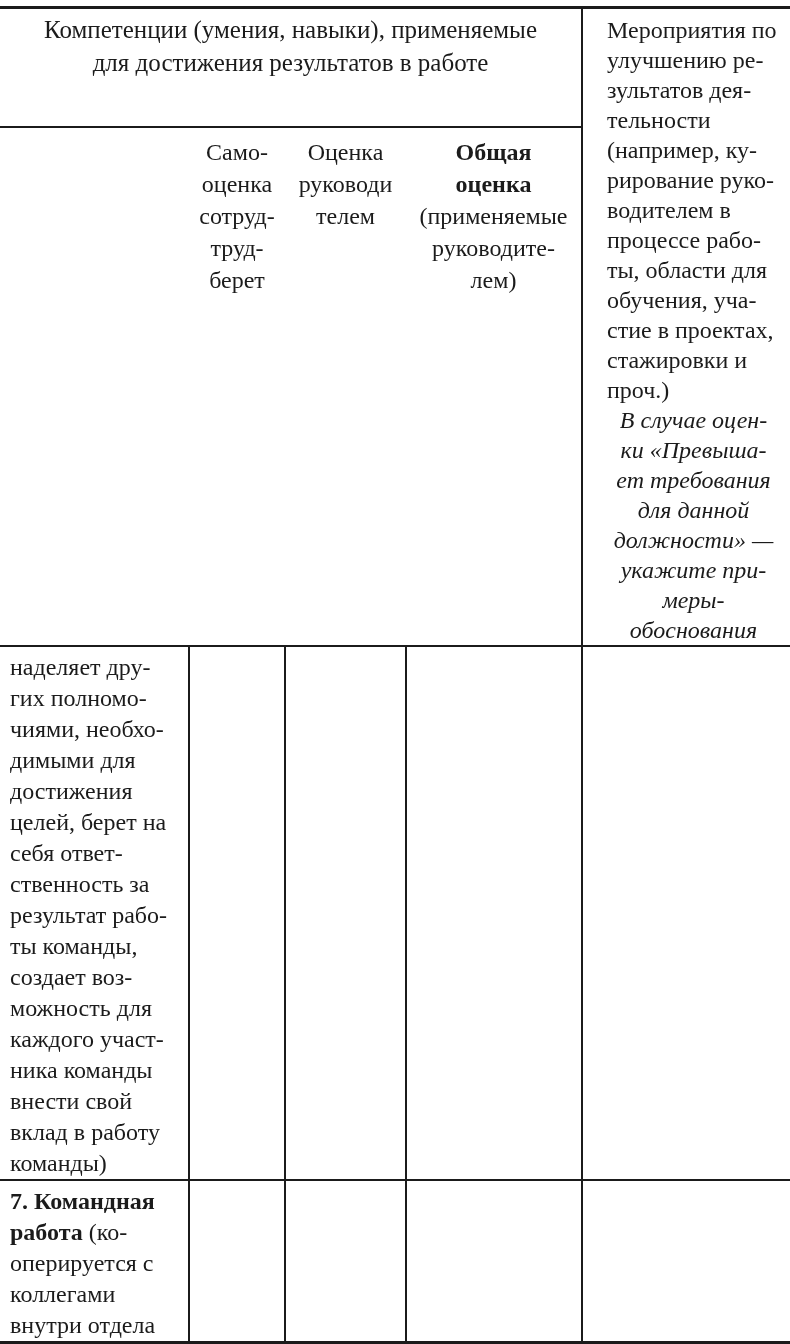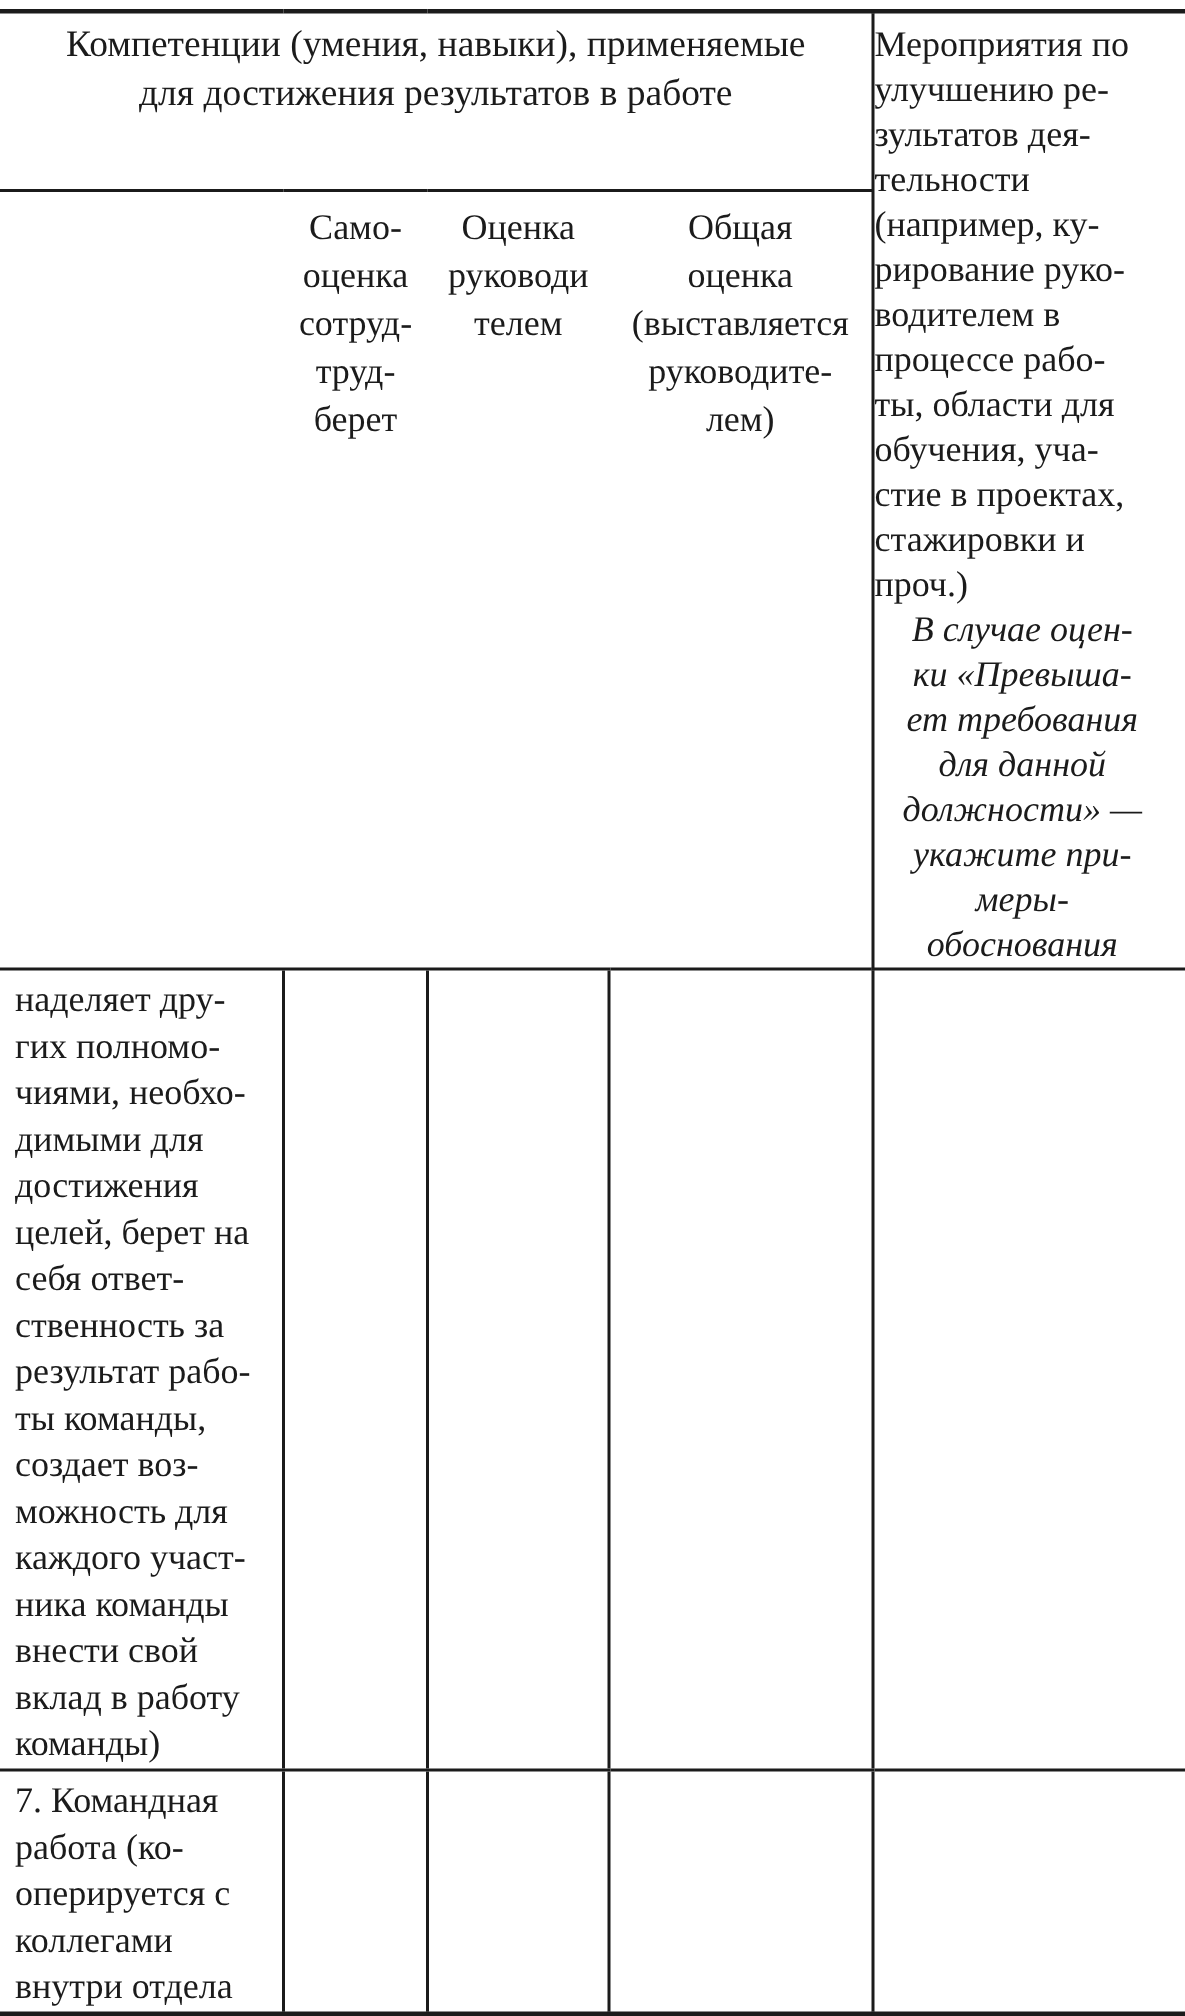--- a/index.html
+++ b/index.html
@@ -24,42 +24,42 @@
     border-bottom: 3px solid #1b1b1b;
   }
   td {
     vertical-align: top;
     padding: 0;
     font-size: 24px;
     line-height: 31px;
     overflow: hidden;
   }
   .pre { white-space: pre-line; }
-  .b { font-weight: normal; }
+  .b { font-weight: bold; }
 
   
   tr.r1 { height: 118px; }
   tr.r2 { height: 512px; }
   tr.r3 { height: 533px; }
   tr.r4 { height: 158px; }
 
   
   td.h1 {
     border-bottom: 2px solid #1b1b1b;
     text-align: center;
     font-size: 25px;
     line-height: 33px;
     padding: 4px 14px 0 14px;
   }
 
   
   td.act {
     border-left: 2px solid #1b1b1b;
     border-bottom: 2px solid #1b1b1b;
-    padding: 6px 4px 0 0;
+    padding: 6px 4px 0 24px;
     line-height: 30px;
     margin-left: 40px;
   }
   td.act .note {
     font-style: italic;
     font-weight: normal;
     text-align: center;
     padding-right: 6px;
   }
 
@@ -134,21 +134,21 @@
 берет</span>
       </td>
       <td>
         <span class="pre">Оценка
 руководи
 телем</span>
       </td>
       <td>
         <div class="pre b">Общая
 оценка</div>
-        <div class="pre">(выставляется
+        <div class="pre">(применяемые
 руководите-
 лем)</div>
       </td>
     </tr>
 
     <tr class="body r3">
       <td class="cname pre"><span class="b"></span><span>наделяет дру-
 гих полномо-
 чиями, необхо-
 димыми для

